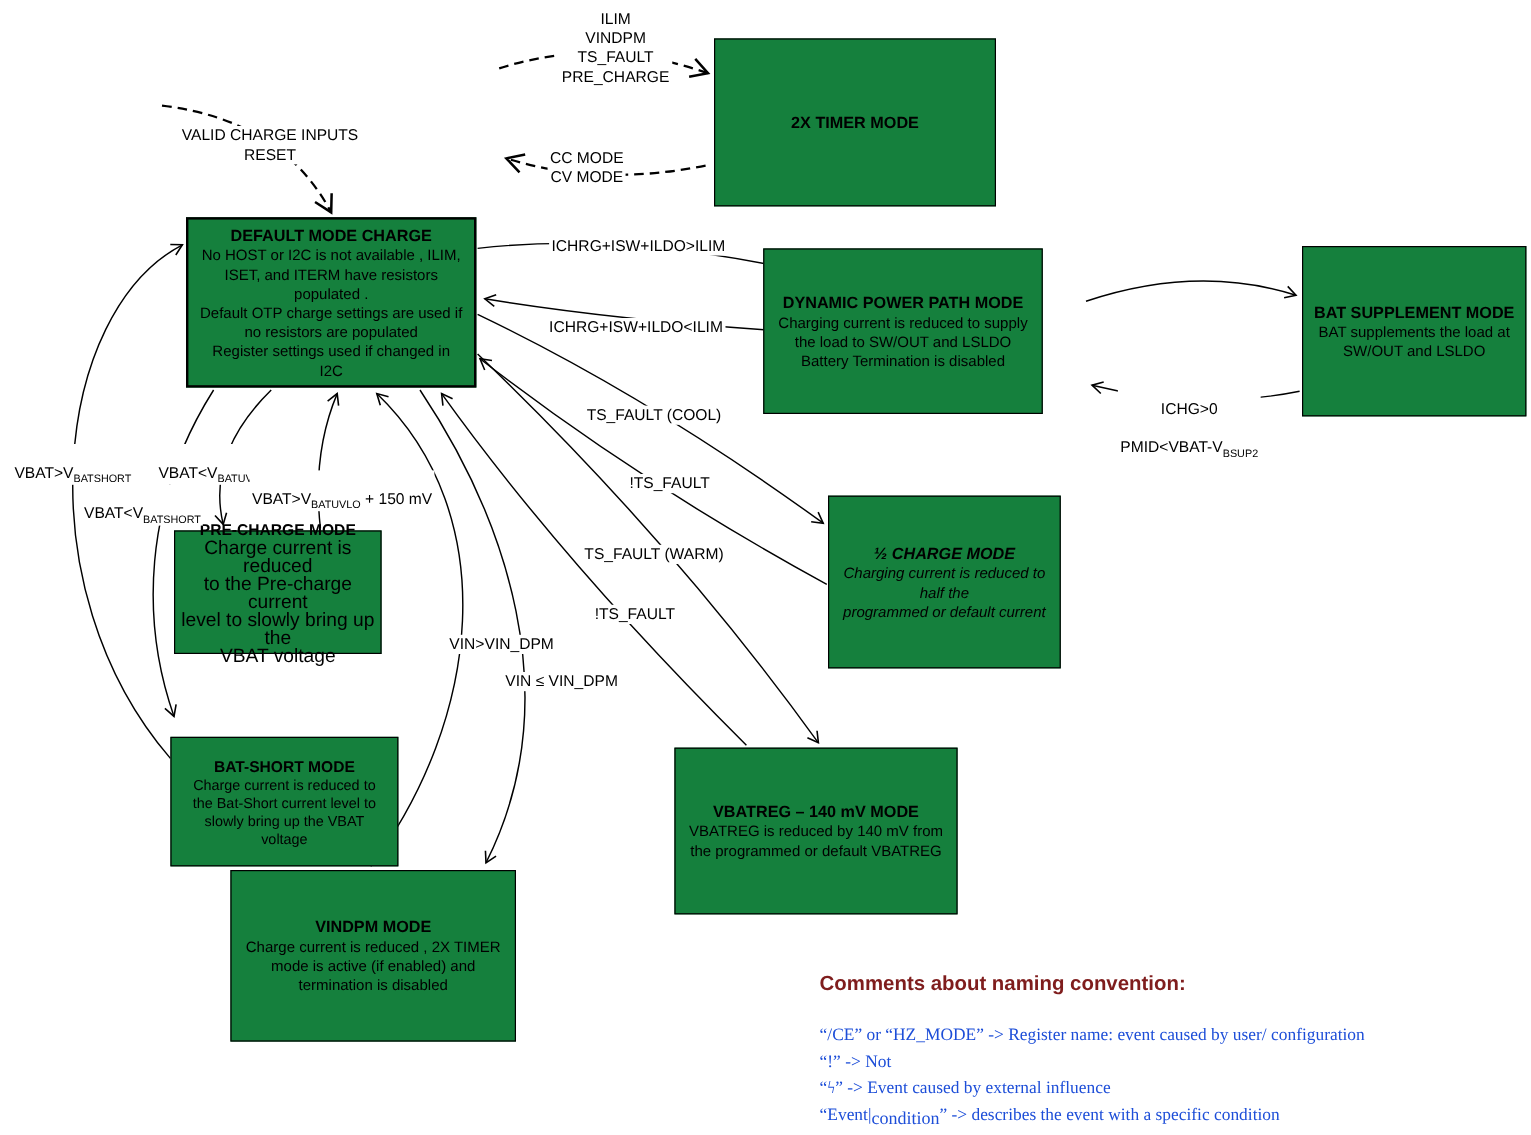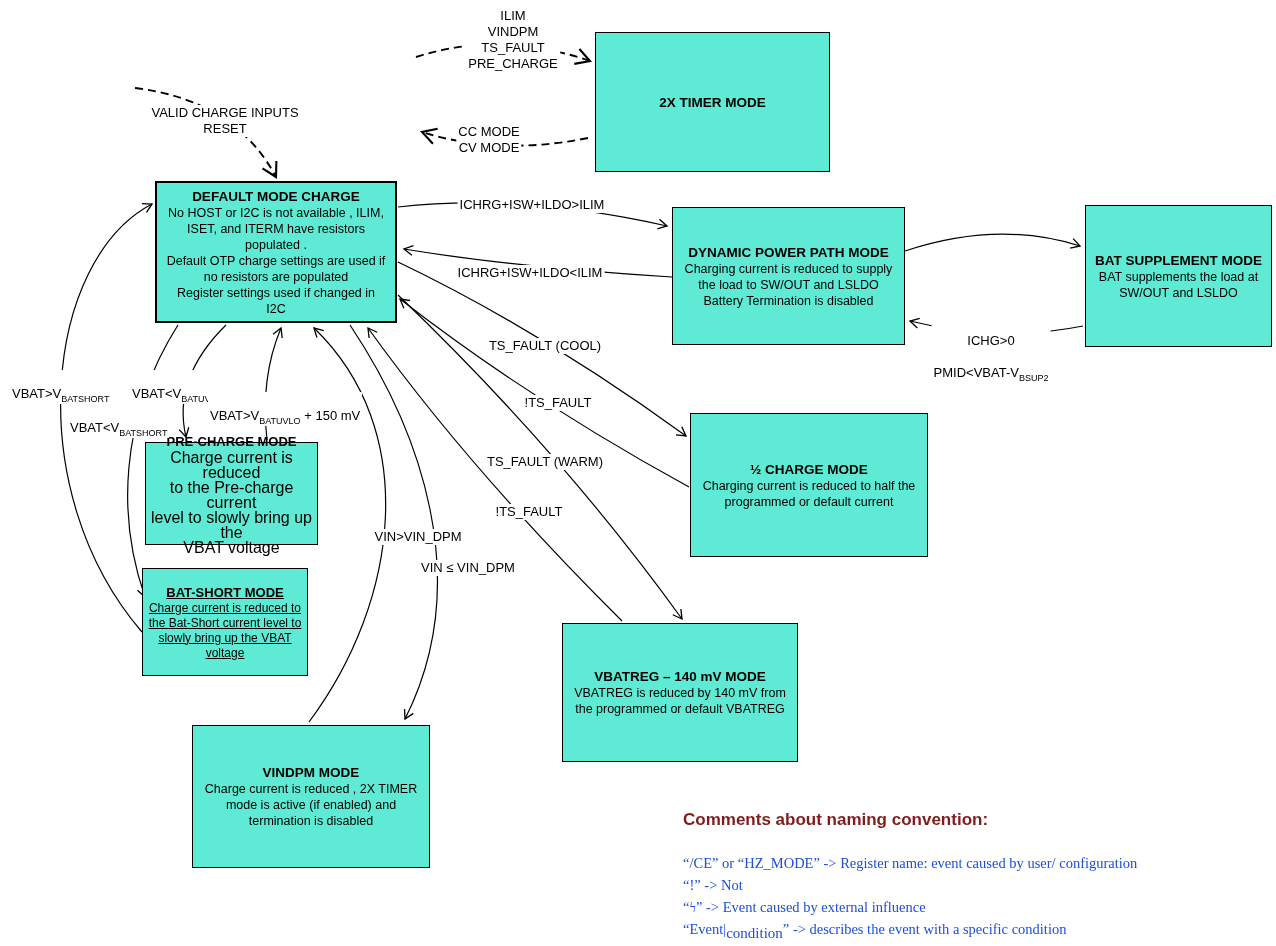--- a/index.html
+++ b/index.html
@@ -1,21 +1,21 @@
 <!DOCTYPE html>
 <html><head>
 <meta charset="utf-8">
 <style>
   html,body{margin:0;padding:0;background:#fff;}
   #stage{position:relative;width:1276px;height:946px;background:#fff;
          font-family:"Liberation Sans","DejaVu Sans",sans-serif;color:#000;overflow:hidden;}
   svg.wires{position:absolute;left:0;top:0;width:1276px;height:946px;}
   svg.wires path{fill:none;stroke:#000;stroke-width:1.2px;}
   svg.wires path.dashed{stroke-width:1.9px;stroke-dasharray:8 5;}
-  .box{position:absolute;border:1.4px solid #000;background:#5eead4;display:flex;
+  .box{position:absolute;border:1.4px solid #000;background:#15803d;display:flex;
        flex-direction:column;justify-content:center;
        text-align:center;box-sizing:border-box;padding:4px 2px;}
   .box.thick{border-width:2px;}
   .box .ttl{font-weight:bold;font-size:13.5px;line-height:17px;white-space:pre-line;}
   .box .bdy{font-size:12.5px;line-height:16px;white-space:pre-line;}
   .lbl{position:absolute;font-size:13px;line-height:16px;background:#fff;
        white-space:pre-line;padding:0 2px;}
   .lbl.center{transform:translateX(-50%);text-align:center;}
   .lbl sub{font-size:9px;line-height:1;}
   .comments{position:absolute;left:683px;top:810px;width:560px;}
@@ -69,57 +69,57 @@
 Default OTP charge settings are used if
 no resistors are populated
 Register settings used if changed in
 I2C</div>
   </div>
 
   <div class="box" style="left:595px;top:32px;width:235px;height:140px;">
     <div class="ttl">2X TIMER MODE</div>
   </div>
 
-  <div class="box" style="left:672px;top:207px;width:233px;height:138px;">
+  <div class="box" style="left:636px;top:207px;width:233px;height:138px;">
     <div class="ttl">DYNAMIC POWER PATH MODE</div>
     <div class="bdy">Charging current is reduced to supply
 the load to SW/OUT and LSLDO
 Battery Termination is disabled</div>
   </div>
 
   <div class="box" style="left:1085px;top:205px;width:187px;height:142px;">
     <div class="ttl">BAT SUPPLEMENT MODE</div>
     <div class="bdy">BAT supplements the load at
 SW/OUT and LSLDO</div>
   </div>
 
   <div class="box" style="left:145px;top:442px;width:173px;height:103px;">
     <div class="ttl" style="font-size:13px;">PRE-CHARGE MODE</div>
     <div class="bdy" style="font-size:16px;line-height:15px;">Charge current is reduced
 to the Pre-charge current
 level to slowly bring up the
 VBAT voltage</div>
   </div>
 
-  <div class="box" style="left:142px;top:568px;width:166px;height:108px;text-decoration:underline;">
+  <div class="box" style="left:142px;top:614px;width:190px;height:108px;">
     <div class="ttl" style="font-size:13px;">BAT-SHORT MODE</div>
     <div class="bdy" style="font-size:12px;line-height:15px;">Charge current is reduced to
 the Bat-Short current level to
 slowly bring up the VBAT
 voltage</div>
   </div>
 
   <div class="box" style="left:192px;top:725px;width:238px;height:143px;">
     <div class="ttl">VINDPM MODE</div>
     <div class="bdy">Charge current is reduced , 2X TIMER
 mode is active (if enabled) and
 termination is disabled</div>
   </div>
 
-  <div class="box" style="left:690px;top:413px;width:238px;height:144px;">
+  <div class="box" style="left:690px;top:413px;width:194px;height:144px;font-style:italic;">
     <div class="ttl">½ CHARGE MODE</div>
     <div class="bdy">Charging current is reduced to half the
 programmed or default current</div>
   </div>
 
   <div class="box" style="left:562px;top:623px;width:236px;height:139px;">
     <div class="ttl">VBATREG – 140 mV MODE</div>
     <div class="bdy">VBATREG is reduced by 140 mV from
 the programmed or default VBATREG</div>
   </div>

